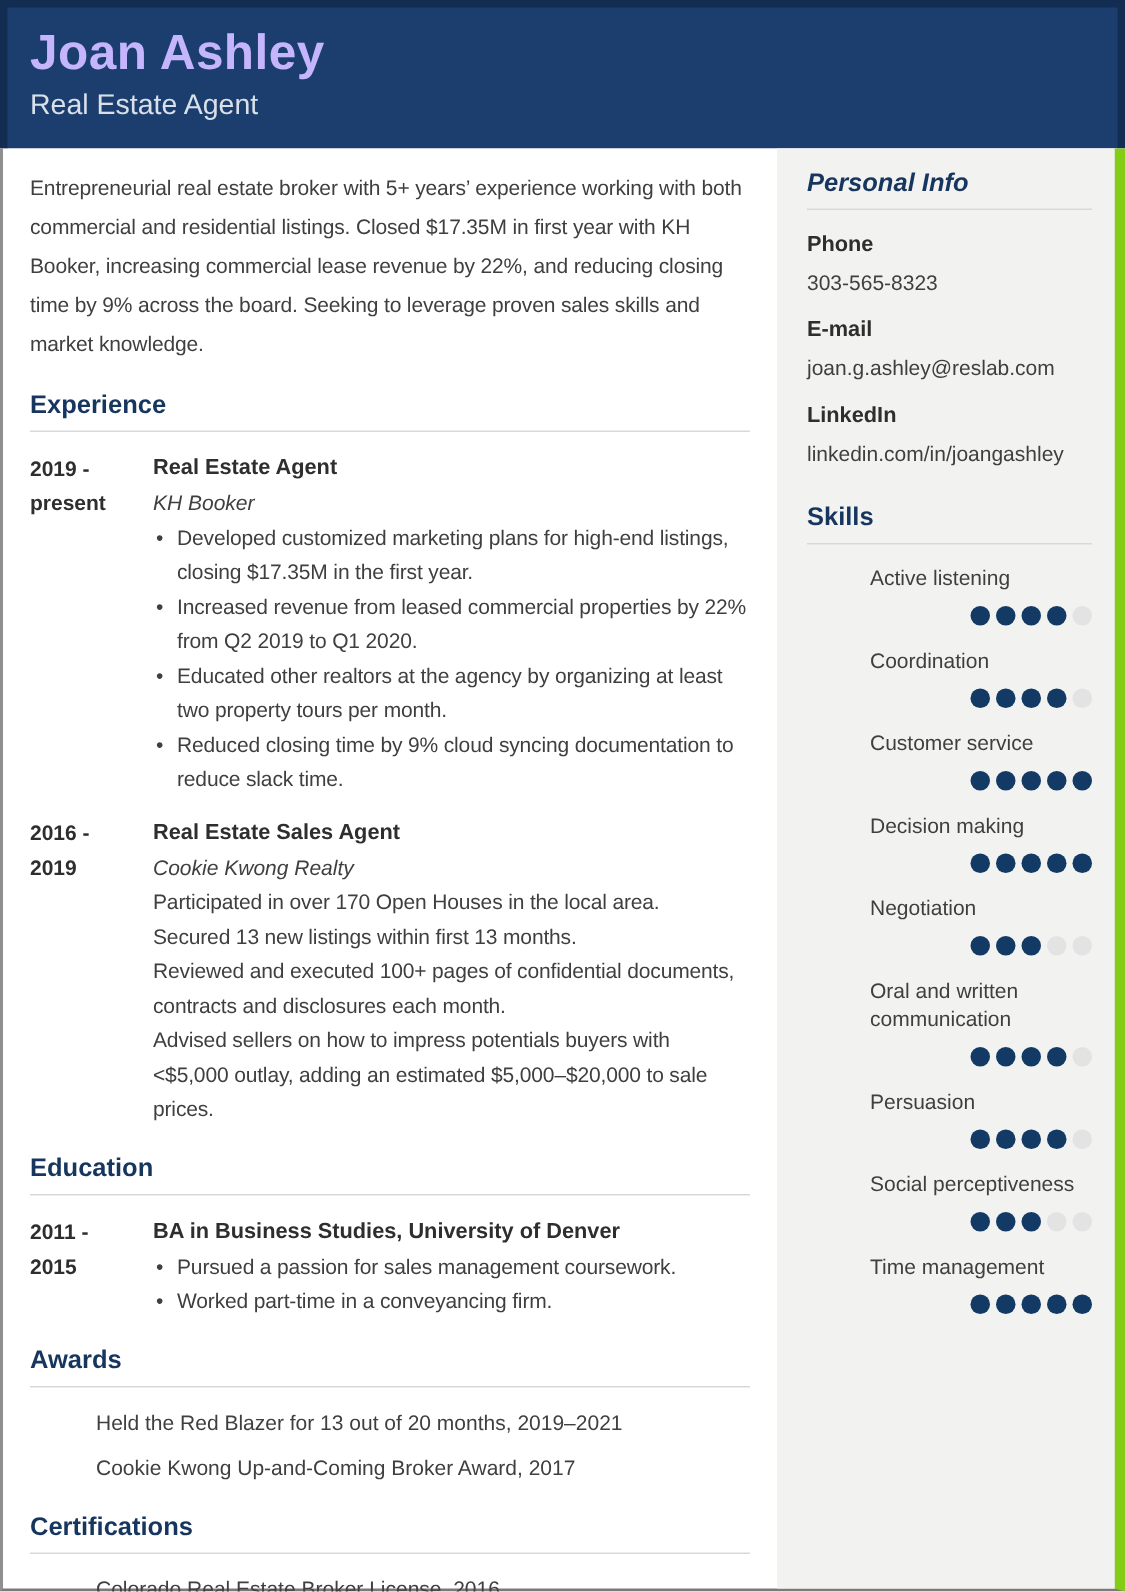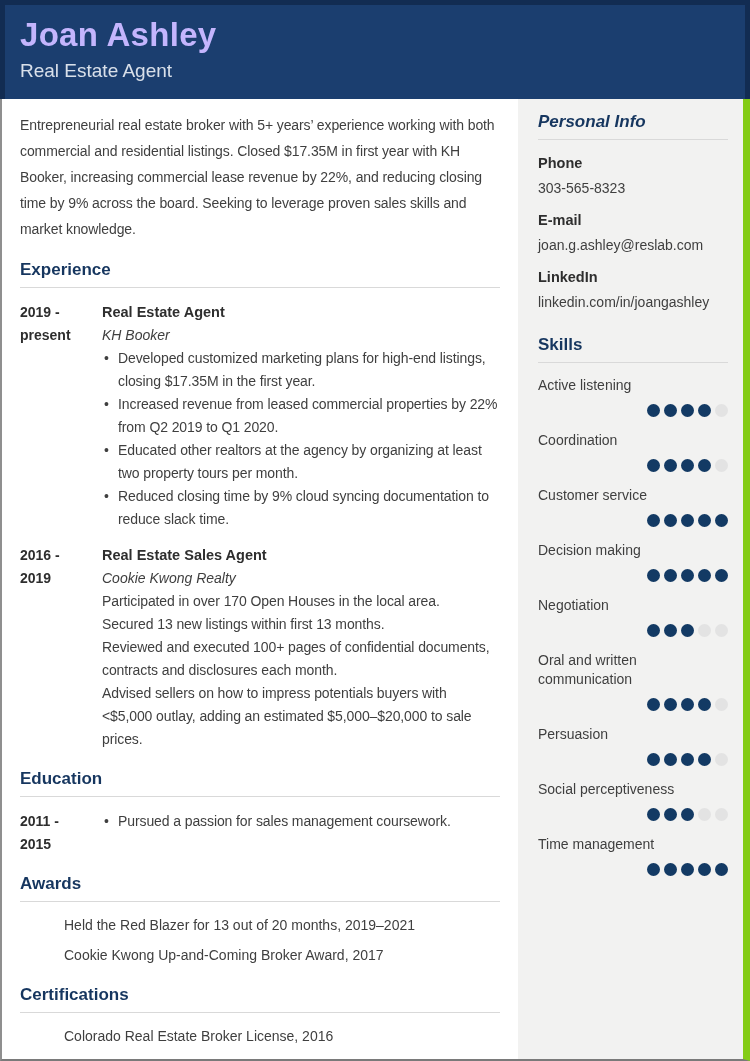--- a/index.html
+++ b/index.html
@@ -68,21 +68,21 @@
   
   .sidebar {
     width:225px; box-sizing:border-box;
     background:#f2f2f1;
     padding:13px 15px 0 20px;
   }
   .side-h { margin-top:0;font-style:italic; }
   .skills-h { margin-top:24px; }
   .f-label { margin-top:14px; font-weight:700; color:#2e2e2e; font-size:14.5px; line-height:19px; }
   .f-value { margin-top:6px; font-size:14px; line-height:18px; }
-  .skill { margin-top:13px; }
+  .skill { margin-top:13px;margin-left:42px; }
   .skill-name { font-size:14px; line-height:19px; }
   .dots { text-align:right; margin-top:9px; height:14px; line-height:13px; }
   .dot {
     display:inline-block; width:13px; height:13px; border-radius:50%;
     background:#e3e3e3; margin-left:4px; vertical-align:top;
   }
   .dot.filled { background:#133a64; }
 </style>
 </head>
 <body>
@@ -137,22 +137,24 @@
 
       <section>
         <h2 class="sec-h">Education</h2>
         <div id="education-entries">
             <div class="entry">
               <div class="dates">
                 <div>2011 -</div>
                 <div>2015</div>
               </div>
               <div>
+                <div class="e-title">BA in Business Studies, University of Denver</div>
                 <ul class="bullets">
                   <li>Pursued a passion for sales management coursework.</li>
+                  <li>Worked part-time in a conveyancing firm.</li>
                 </ul>
               </div>
             </div>
           </div>
       </section>
 
       <section>
         <h2 class="sec-h">Awards</h2>
         <div id="awards-lines" class="indent-block">
             <div class="line">Held the Red Blazer for 13 out of 20 months, 2019–2021</div>

